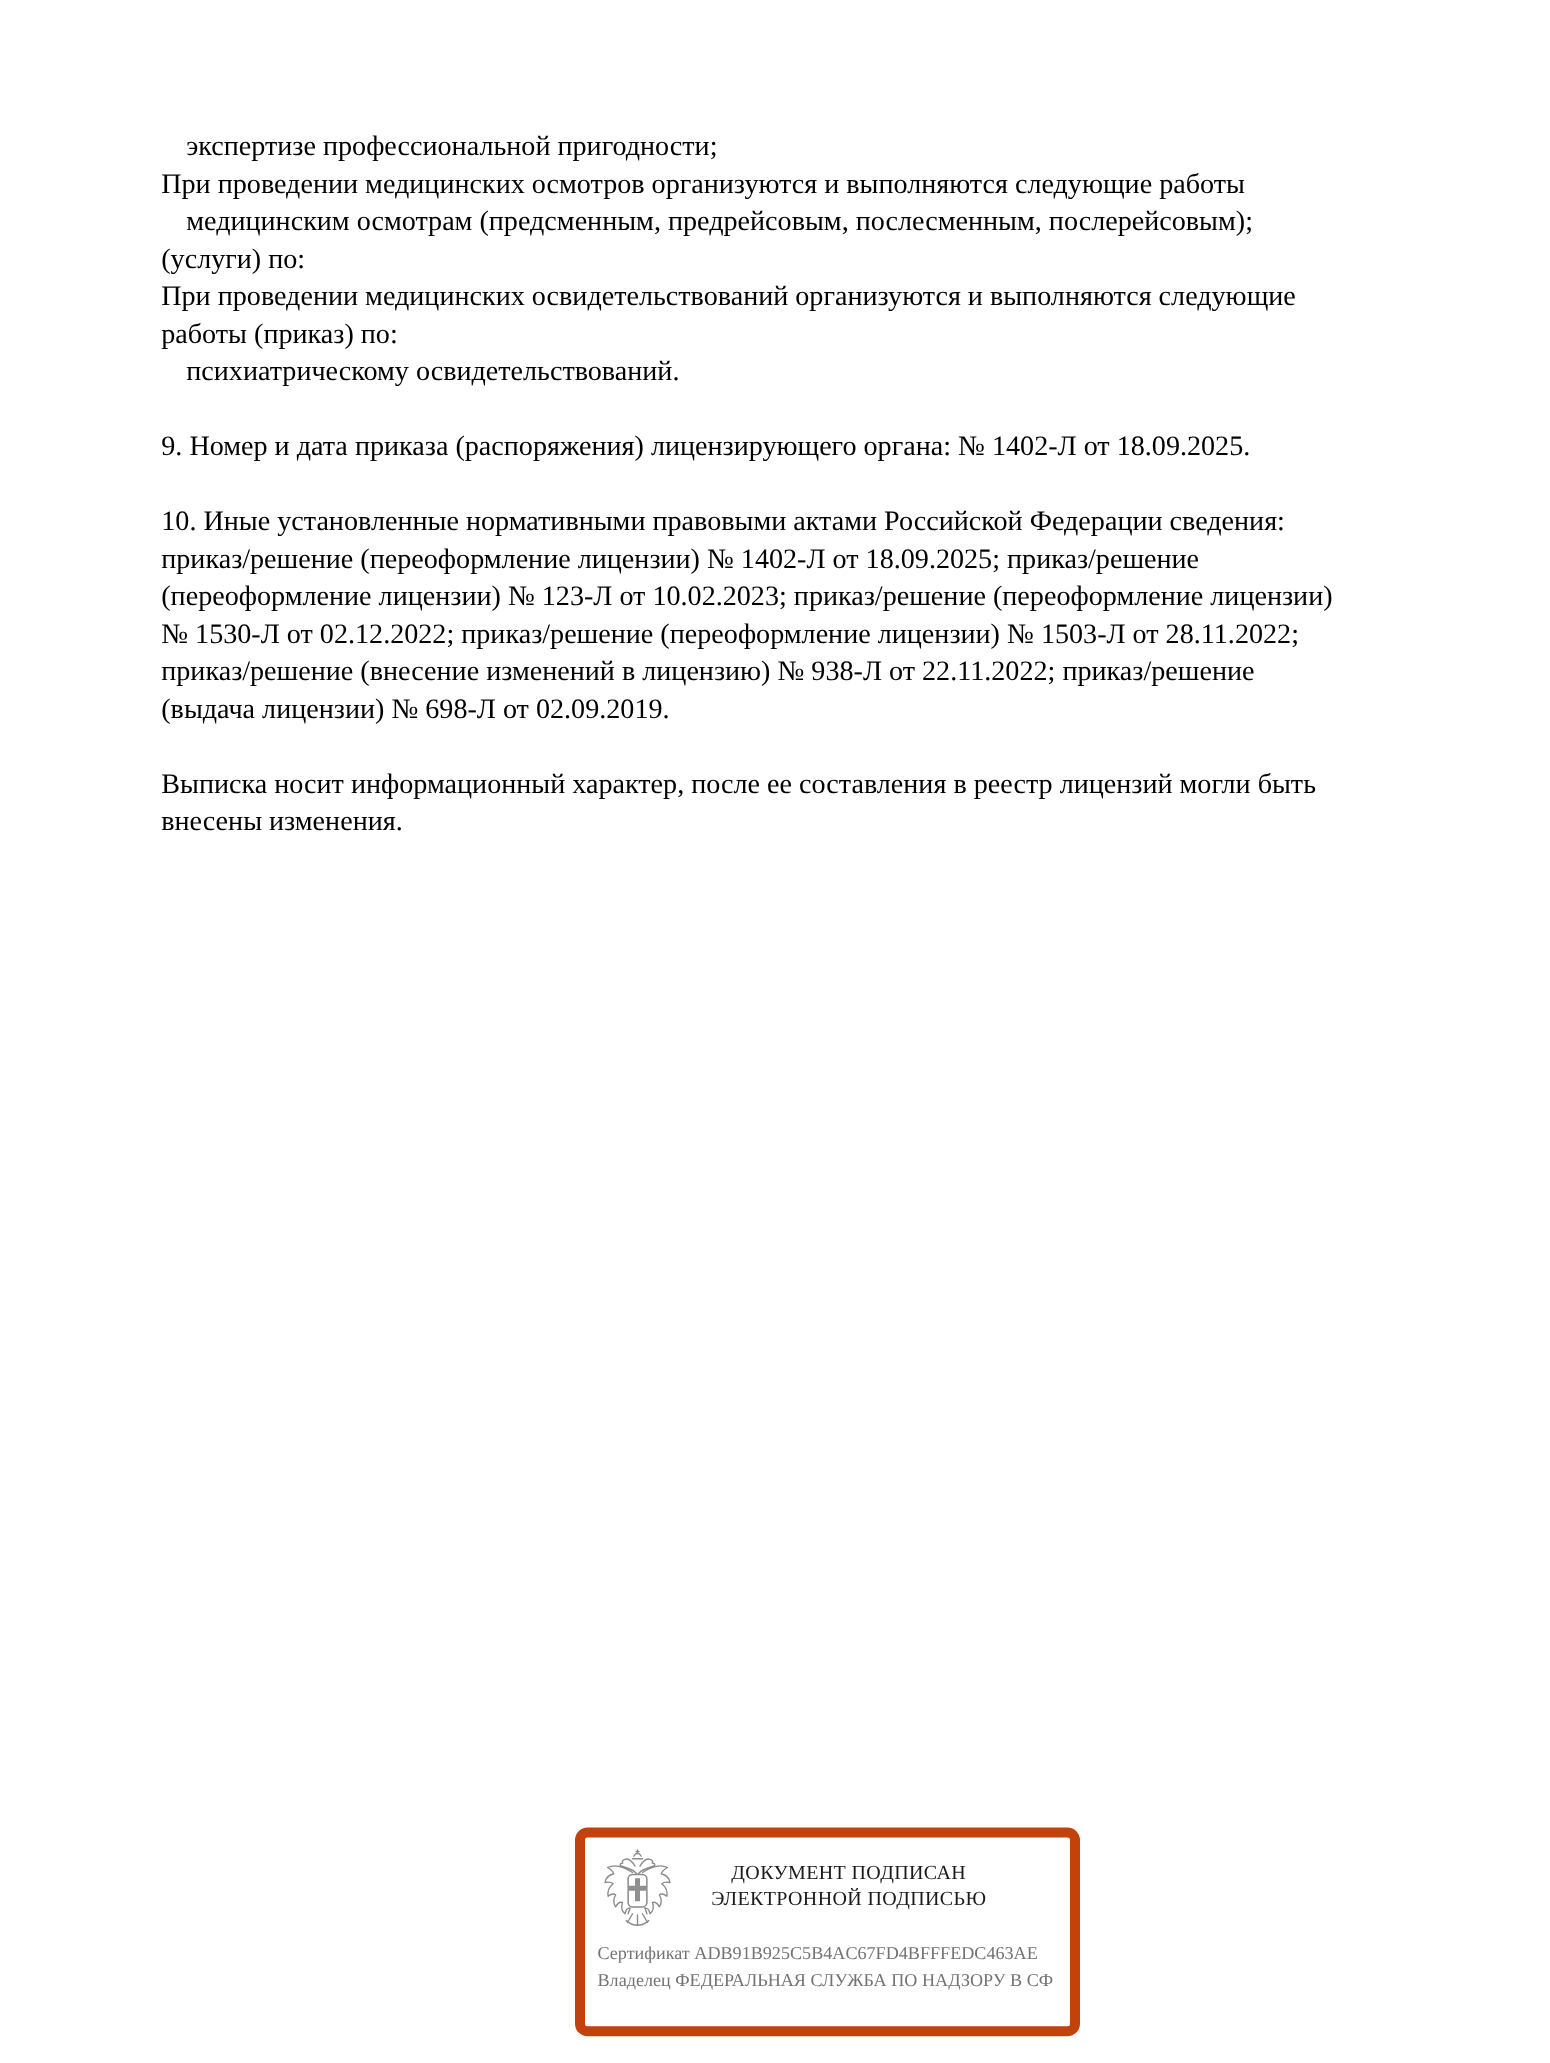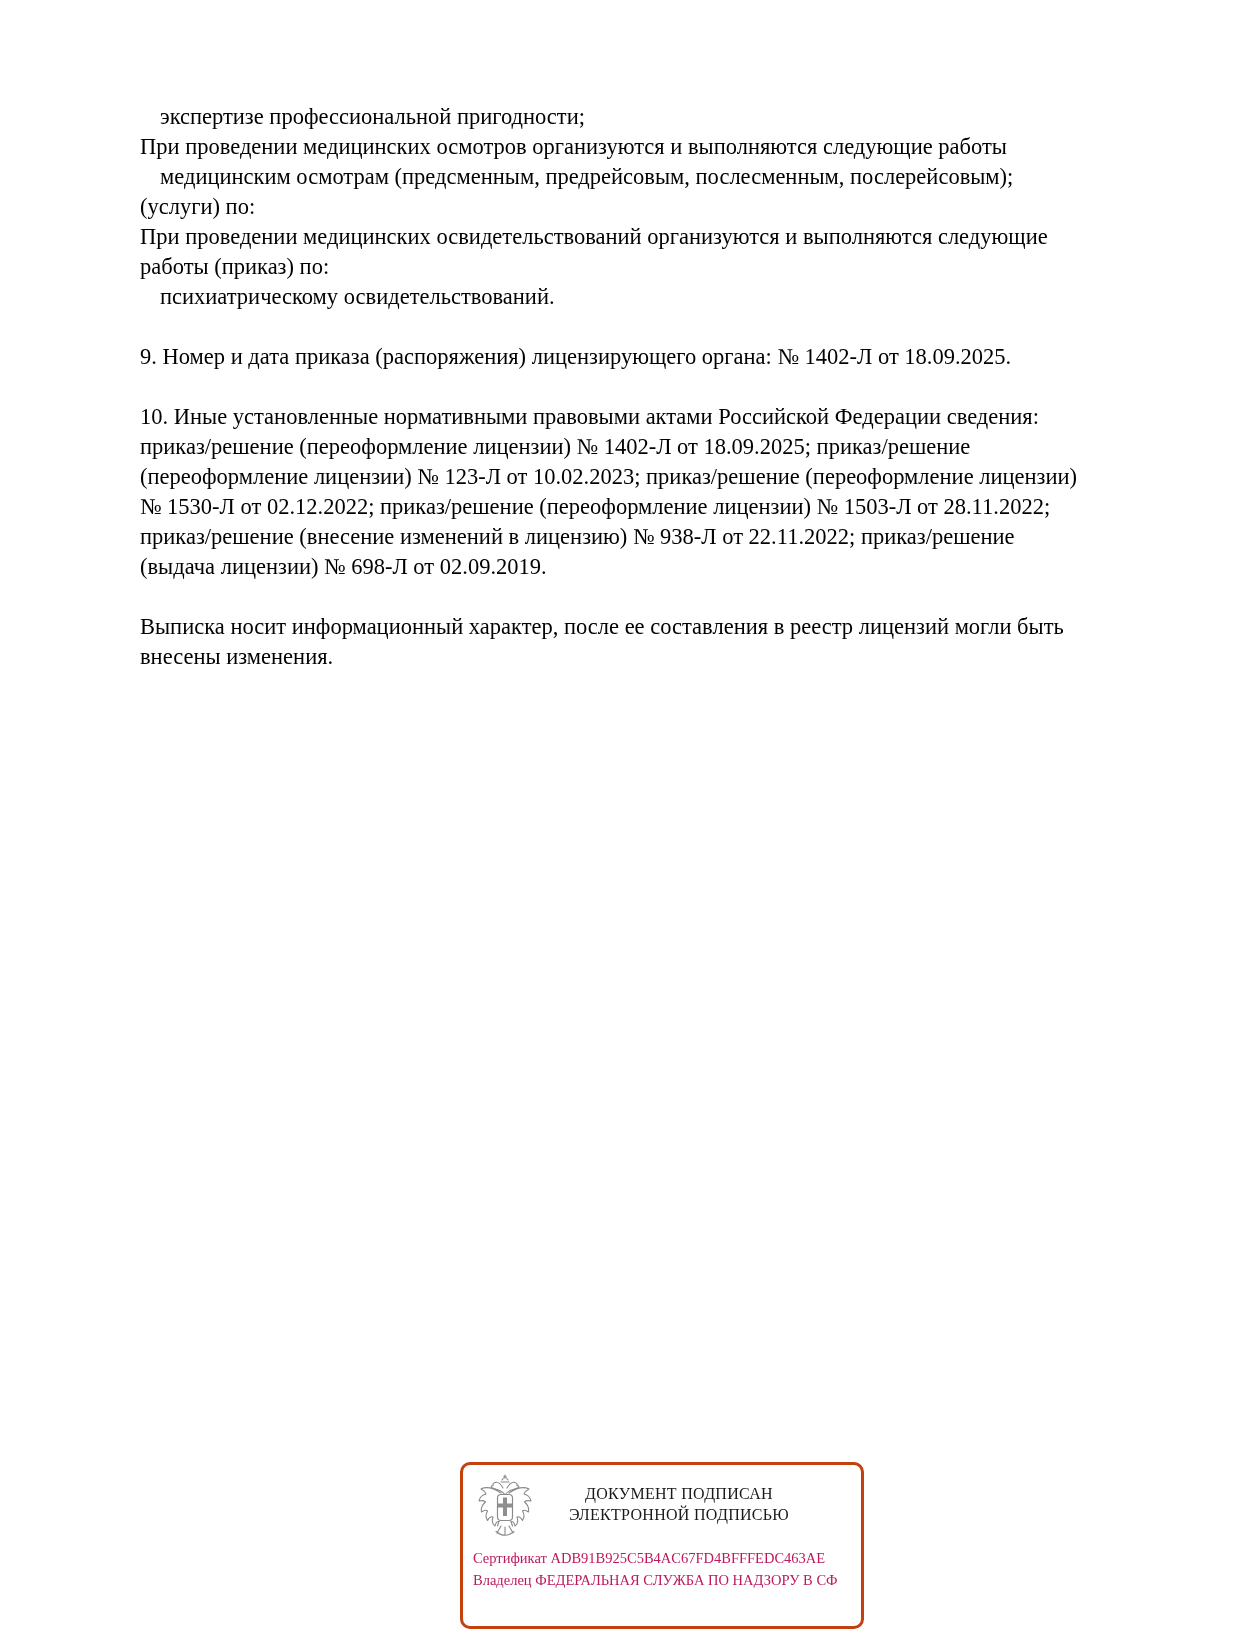--- a/index.html
+++ b/index.html
@@ -8,35 +8,35 @@
     position:relative;
     width:1240px; height:1650px;
     background:#ffffff;
     color:#000000;
     font-family:"Liberation Serif", "DejaVu Serif", serif;
     overflow:hidden;
     margin:0 auto;
   }
   .doc-text {
     position:absolute;
-    left:140px; top:102px;
+    left:129px; top:102px;
     width:1060px;
     font-size:22.5px;
     line-height:30px;
   }
   .para { margin-bottom:30px; }
   .line { display:block; white-space:pre; }
   .line.indent { padding-left:20px; }
 
   
   .stamp {
     position:absolute;
     left:460px; top:1462px;
     width:404px; height:167px;
-    border:3px solid #c2410c;
+    border:8px solid #c2410c;
     border-radius:10px;
     background:#ffffff;
     overflow:hidden;
   }
   .stamp-header { display:flex; align-items:flex-start; padding:8px 6px 0 14px; }
   .emblem { width:56px; height:66px; flex:0 0 auto; }
   .stamp-title {
     flex:1;
     text-align:center;
     margin-top:10px;
@@ -45,21 +45,21 @@
     line-height:21px;
     color:#1a1a1a;
     letter-spacing:0.3px;
   }
   .stamp-info {
     padding:9px 6px 0 10px;
     font-size:14.5px;
     line-height:21.5px;
     white-space:nowrap;
     overflow:hidden;
-    color:#be185d;
+    color:#737373;
   }
   .info-line { white-space:nowrap; overflow:hidden; }
   .owner-value { font-weight:normal; }
 </style>
 </head>
 <body>
 
 <div class="page">
 
   <div class="doc-text">

